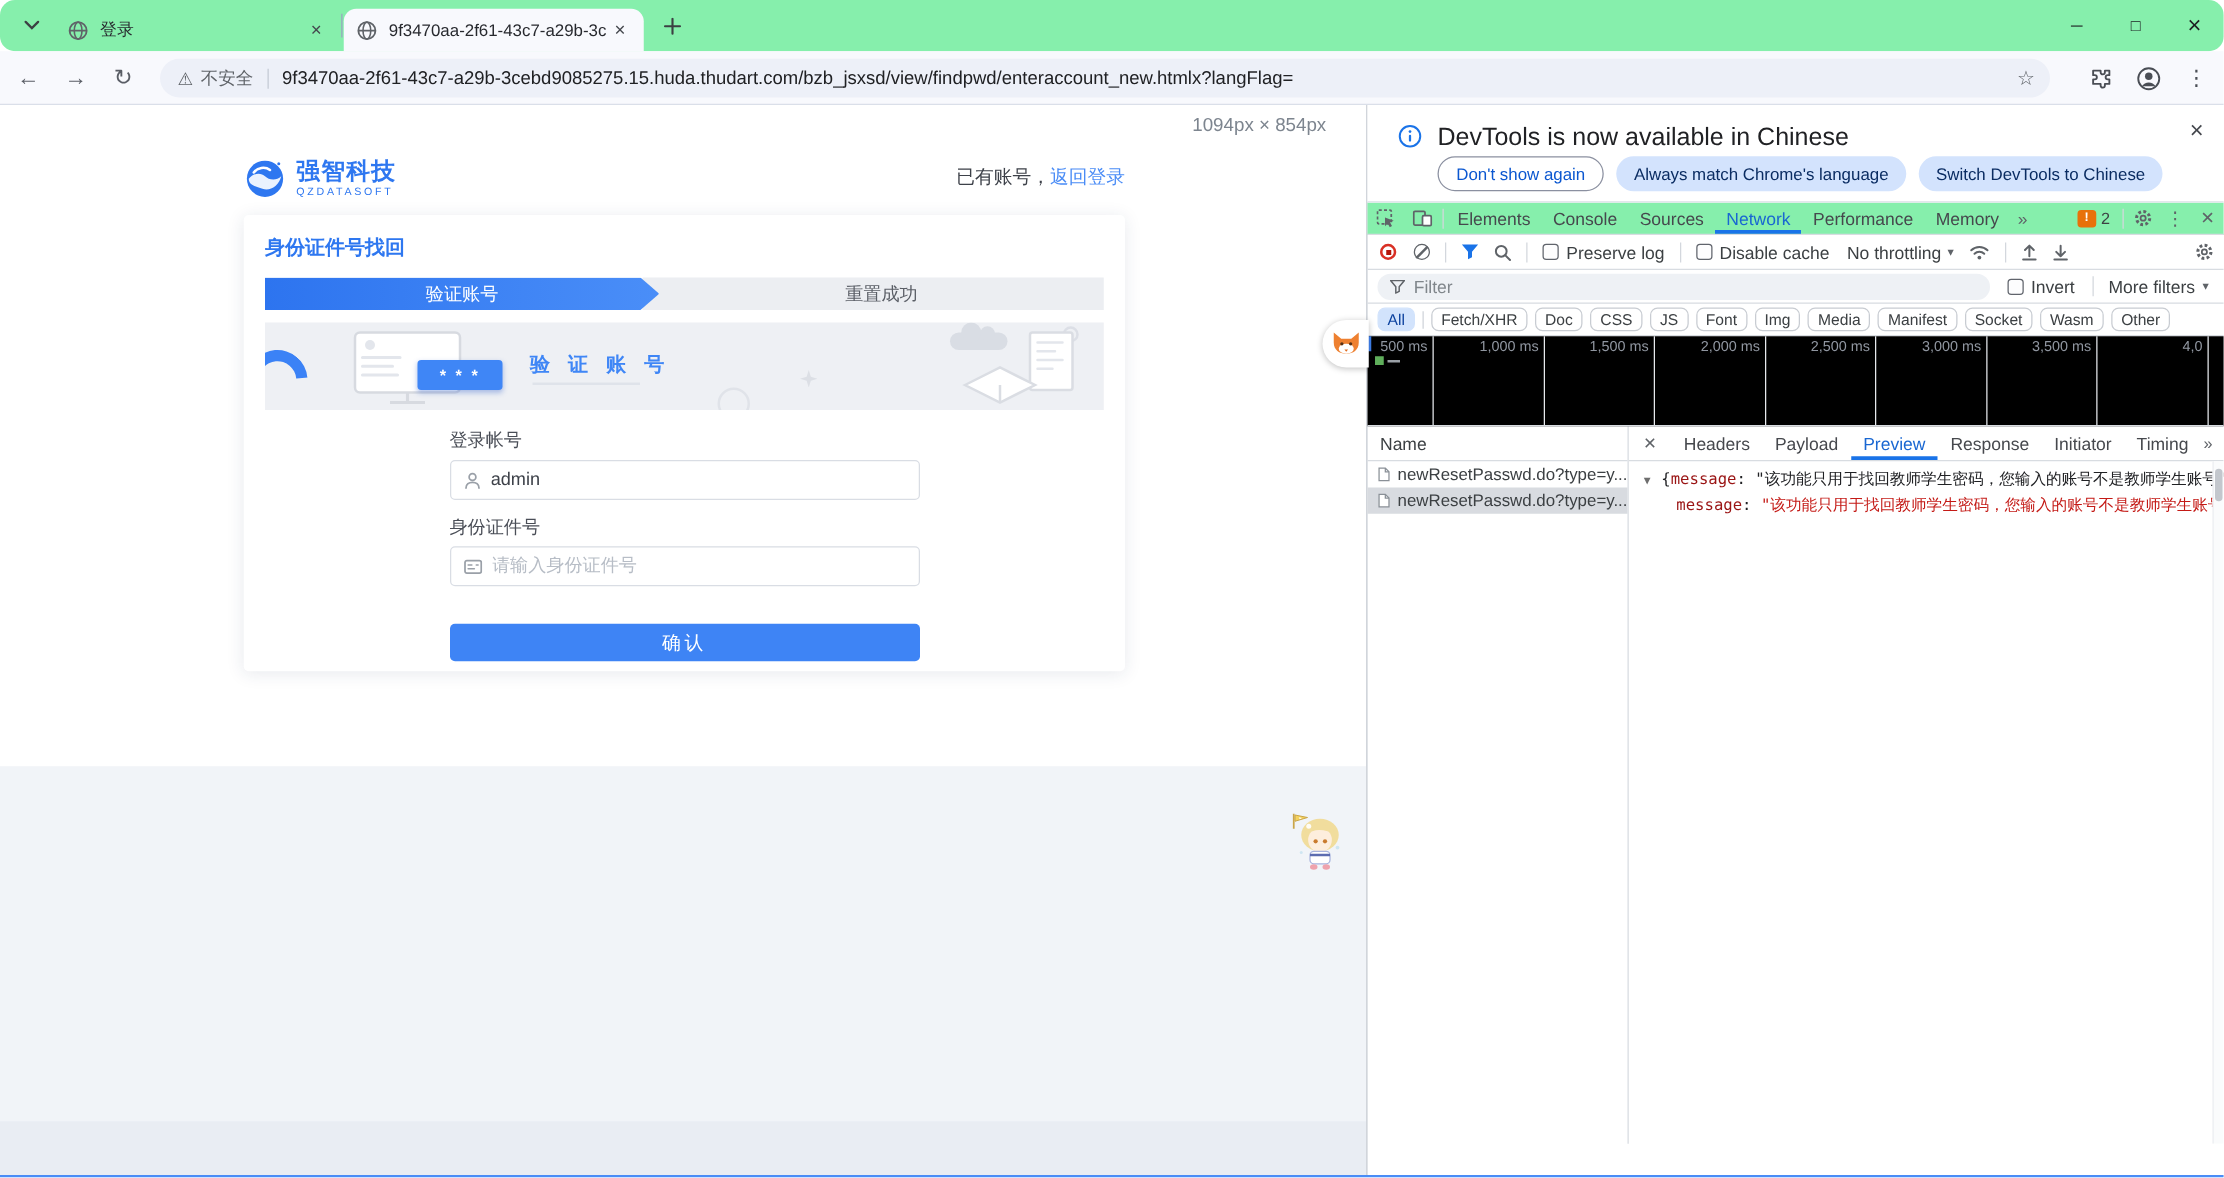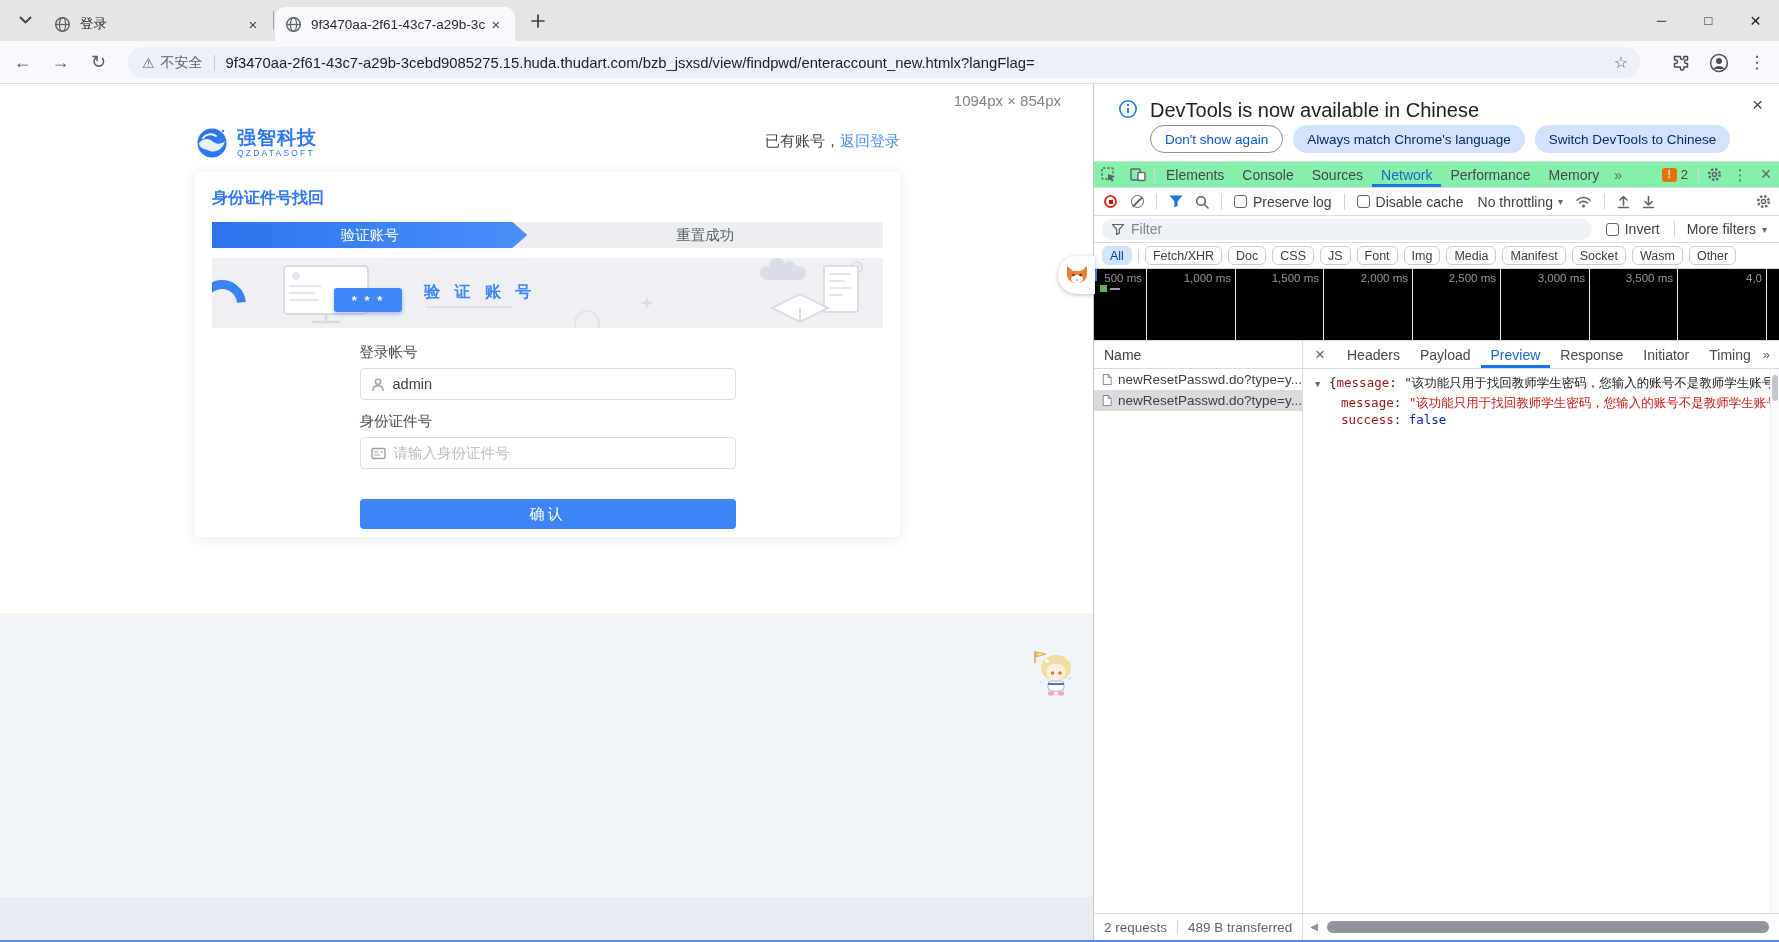--- a/index.html
+++ b/index.html
@@ -1,21 +1,21 @@
 <!DOCTYPE html>
 <html><head>
 <meta charset="utf-8">
 <style>
   * { margin:0; padding:0; box-sizing:border-box; }
   html,body { width:1779px; height:942px; overflow:hidden; }
   body { font-family:"Liberation Sans", sans-serif; font-size:14px; color:#202124; }
   .window { position:relative; width:1779px; height:942px; background:#fff; border-bottom:2px solid #4a8cf6; }
 
   
-  .tabstrip { position:relative; height:41px; background:#e5e5e5; display:flex; align-items:flex-end; }
+  .tabstrip { position:relative; height:41px; background:#86efac; display:flex; align-items:flex-end;border-radius:12px; }
   .tab-search { width:30px; height:30px; margin:5px 4px 5px 10px; border-radius:50%; display:flex; align-items:center; justify-content:center; align-self:center; }
   .tab { display:flex; align-items:center; height:34px; padding:0 10px; width:228px; border-radius:10px 10px 0 0; }
   .tab.inactive { background:transparent; }
   .tab.active { background:#f8f9fd; width:240px; }
   .tab .favicon { width:17px; height:17px; margin-right:9px; flex:none; }
   .tab .tab-title { flex:1; font-size:13.5px; color:#27292e; white-space:nowrap; overflow:hidden; }
   .tab .tab-close { width:18px; height:18px; flex:none; display:flex; align-items:center; justify-content:center; font-size:15px; color:#44474d; border-radius:50%; }
   .tab-sep { width:1px; height:19px; background:#9aa4c0; align-self:center; margin:0 1px; }
   .new-tab { width:29px; height:29px; align-self:center; margin-left:8px; display:flex; align-items:center; justify-content:center; }
   .win-controls { position:absolute; right:0; top:0; height:41px; display:flex; }
@@ -519,37 +519,27 @@
             <span class="pt-tab">Payload</span>
             <span class="pt-tab sel">Preview</span>
             <span class="pt-tab">Response</span>
             <span class="pt-tab">Initiator</span>
             <span class="pt-tab">Timing</span>
             <span class="pt-more">»</span>
           </div>
           <div class="prev-body">
             <div><span class="tw">▼</span><span class="jplain">{</span><span class="jkey">message</span><span class="jplain">: </span><span class="jplain">"该功能只用于找回教师学生密码，您输入的账号不是教师学生账号"</span></div>
             <div class="jrow"><span class="jkey">message</span><span class="jplain">: </span><span class="jstr">"该功能只用于找回教师学生密码，您输入的账号不是教师学生账号"</span></div>
-            <div class="jrow"><span class="jkey">success</span><span class="jplain">: </span><span class="jbool">false</span></div>
           </div>
           <div class="prev-vscroll">
             <div class="prev-vthumb"></div>
           </div>
         </div>
       </div>
 
-      <div class="statusbar">
-        <span style="margin-left:10px;">2 requests</span>
-        <span class="sb-sep"></span>
-        <span>489 B transferred</span>
-        <div class="sb-scroll">
-          <span class="sb-arrow">◀</span>
-          <div class="sb-thumb"></div>
-        </div>
-      </div>
     </div>
   </div>
 
   <div class="fox-tab">
     <svg width="24" height="20" viewBox="0 0 24 20">
       <path d="M2 1l6 5h8l6-5v8c0 6-4.5 9-10 9S2 15 2 9z" fill="#ee8030"></path>
       <ellipse cx="12" cy="14" rx="6" ry="4" fill="#fff"></ellipse>
       <circle cx="8.5" cy="10" r="1.3" fill="#5a3215"></circle>
       <circle cx="15.5" cy="10" r="1.3" fill="#5a3215"></circle>
       <path d="M10.5 14.5h3l-1.5 1.8z" fill="#e06a1f"></path>

